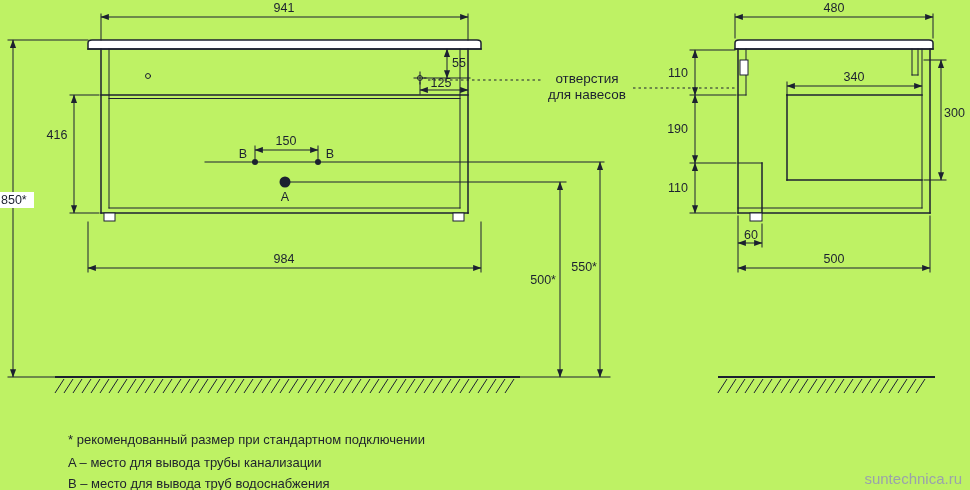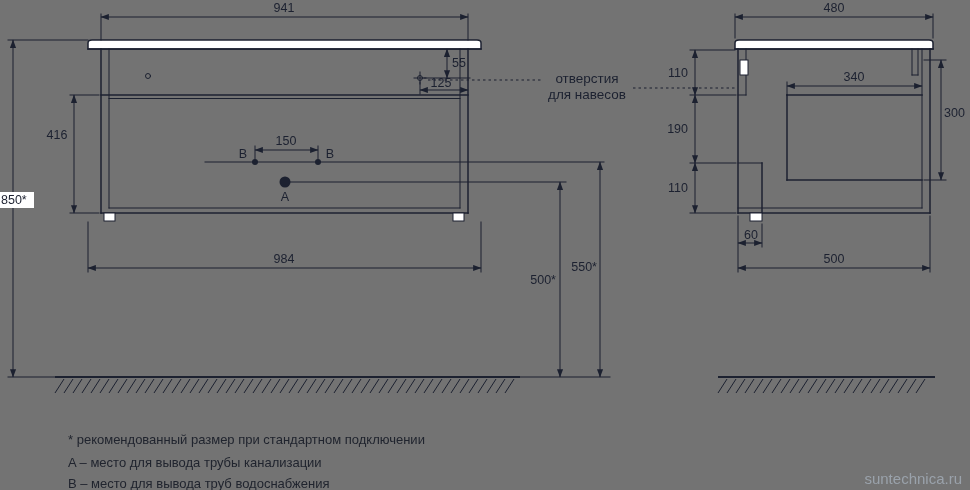--- a/index.html
+++ b/index.html
@@ -1,16 +1,16 @@
 <!DOCTYPE html>
 <html><head>
 <meta charset="utf-8">
 <style>
   html,body{margin:0;padding:0;background:#fff;}
-  #stage{position:relative;width:970px;height:490px;background:#737373;overflow:hidden;
+  #stage{position:relative;width:970px;height:490px;background:#bef264;overflow:hidden;
          font-family:"Liberation Sans","DejaVu Sans",sans-serif;}
   svg{position:absolute;left:0;top:0;}
   .ln   {stroke:#1c2130;stroke-width:1.5;fill:none;stroke-linecap:square;}
   .thin {stroke:#1c2130;stroke-width:1;fill:none;stroke-linecap:square;}
   .dim  {stroke:#1c2130;stroke-width:1;fill:none;}
   .dash {stroke:#1c2130;stroke-width:1;fill:none;stroke-dasharray:2.5 3;}
   .fillw{fill:#ffffff;}
   .dot  {fill:#1c2130;stroke:none;}
   .dtxt {font-size:12.5px;fill:#1c2130;}
   .atxt {font-size:13.5px;fill:#1c2130;}

